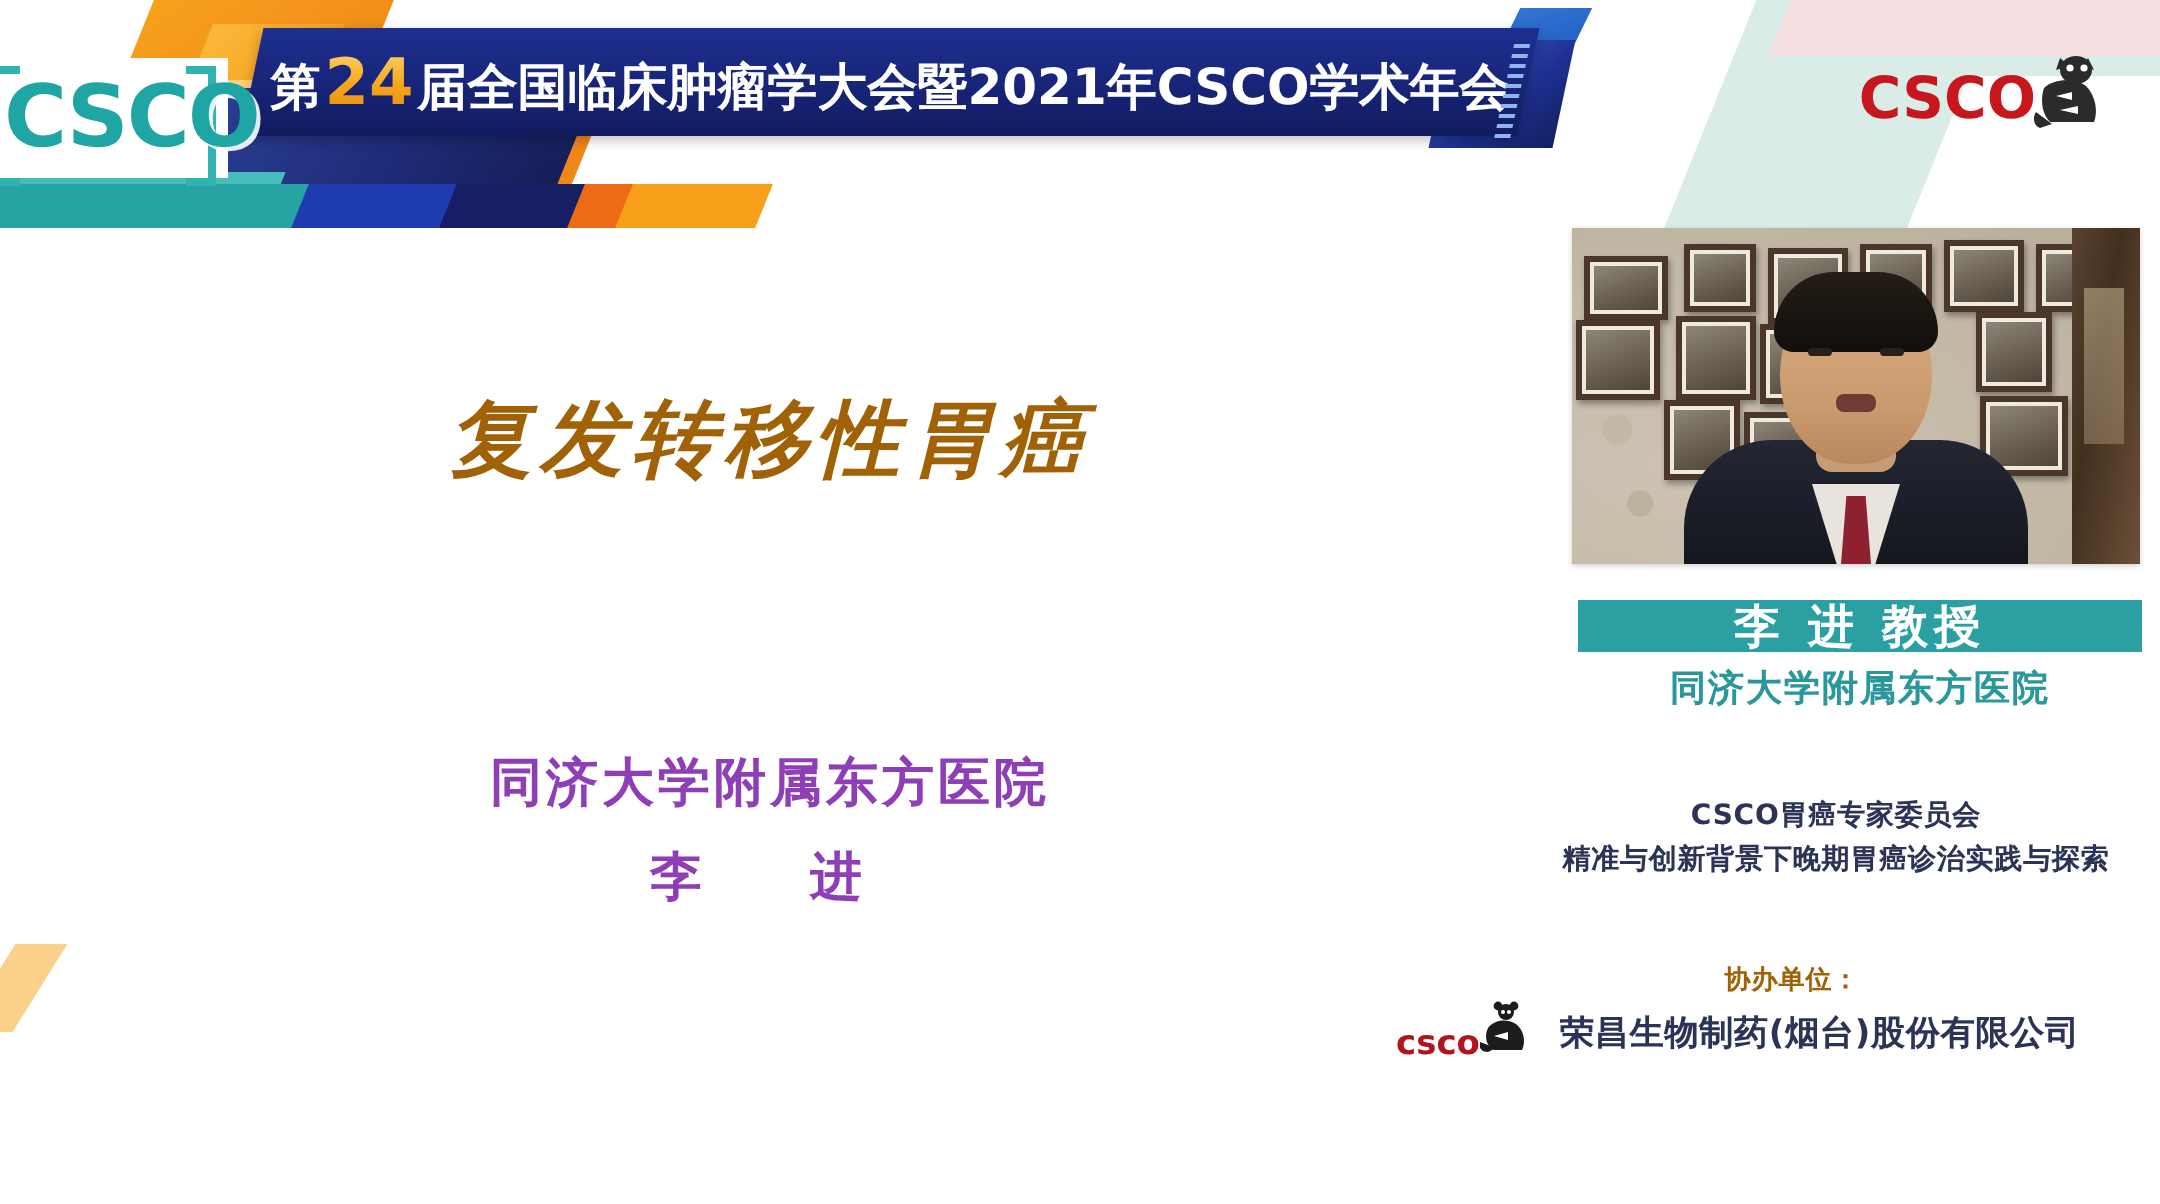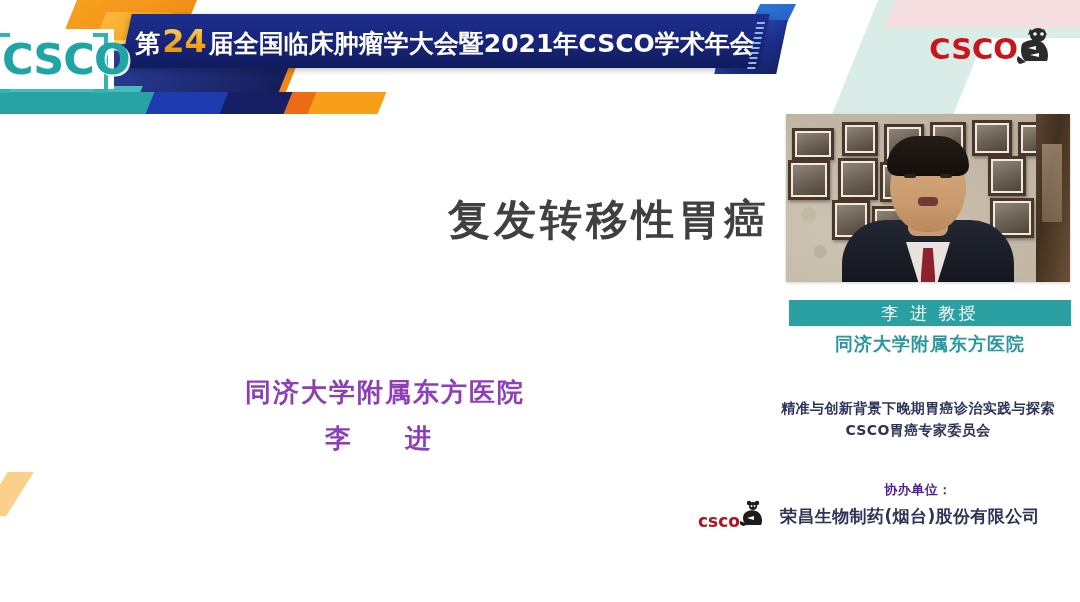--- a/index.html
+++ b/index.html
@@ -164,27 +164,28 @@
 
   
   .bl-sliver{
     position:absolute;left:-6px;bottom:86px;width:26px;height:44px;
     background:#fbd08a;transform:skewX(-32deg);z-index:2;
   }
 
   
   .slide-title{
     position:absolute;left:0;top:186px;width:770px;
-    text-align:right;z-index:12;
+    text-align:center;z-index:12;
     font-family:"DejaVu Sans","Liberation Sans",sans-serif;
     font-weight:bold;
-    color:#404040;
+    color:#a16207;
     font-size:42px;
     line-height:1.62;
     letter-spacing:4px;
+    font-style:italic;
   }
   .slide-sub{
     position:absolute;left:0;top:368px;width:770px;
     text-align:center;z-index:12;
     font-family:"DejaVu Sans","Liberation Sans",sans-serif;
     font-weight:bold;
     color:#8e3fb8;
     font-size:26px;
     line-height:1.85;
     letter-spacing:2px;
@@ -266,37 +267,37 @@
     background:#6e3b35;
   }
 
   .name-bar{
     position:absolute;left:789px;top:300px;width:282px;height:26px;
     background:#2ba0a3;z-index:13;
     display:flex;align-items:center;justify-content:center;
   }
   .name-bar span{
     font-family:"DejaVu Sans","Liberation Sans",sans-serif;
-    font-weight:normal;font-size:17px;color:#ffffff;letter-spacing:3px;
+    font-weight:bold;font-size:23px;color:#ffffff;letter-spacing:3px;
   }
   .affil{
     position:absolute;left:786px;top:332px;width:288px;text-align:center;z-index:13;
     font-family:"DejaVu Sans","Liberation Sans",sans-serif;
     font-weight:bold;font-size:18px;color:#29979c;letter-spacing:1px;
   }
   .topic{
     position:absolute;left:756px;top:398px;width:324px;text-align:center;z-index:13;
     font-family:"DejaVu Sans","Liberation Sans",sans-serif;
     font-weight:bold;font-size:14px;color:#2b3356;letter-spacing:.4px;
     line-height:1.55;
   }
   .sponsor-lbl{
-    position:absolute;left:756px;top:481px;width:324px;text-align:center;z-index:13;
-    font-family:"DejaVu Sans","Liberation Sans",sans-serif;
-    font-weight:bold;font-size:13px;color:#4c1d95;letter-spacing:.5px;
+    position:absolute;left:734px;top:481px;width:324px;text-align:center;z-index:13;
+    font-family:"DejaVu Sans","Liberation Sans",sans-serif;
+    font-weight:bold;font-size:13px;color:#a16207;letter-spacing:.5px;
   }
   .sponsor-nm{
     position:absolute;left:740px;top:505px;width:340px;text-align:center;z-index:13;
     font-family:"DejaVu Sans","Liberation Sans",sans-serif;
     font-weight:bold;font-size:17px;color:#2b3356;letter-spacing:.4px;
   }
   .mini-logo{
     position:absolute;left:698px;top:500px;z-index:13;
     display:flex;align-items:flex-end;
   }
@@ -445,22 +446,22 @@
       <div class="v-mouth"></div>
     </div>
   </div>
 
   <div class="name-bar">
     <span>李 进 教授</span>
   </div>
   <div class="affil">同济大学附属东方医院</div>
 
   <div class="topic">
+    <div>CSCO胃癌专家委员会</div>
     <div>精准与创新背景下晚期胃癌诊治实践与探索</div>
-    <div>CSCO胃癌专家委员会</div>
   </div>
 
   <div class="mini-logo">
     <span class="mw">csco</span>
     <span>
       <svg viewBox="0 0 26 26" width="26" height="26" aria-hidden="true">
         <g fill="#1c1c1c">
           <circle cx="13" cy="6" r="4"></circle>
           <circle cx="9" cy="3" r="2.2"></circle>
           <circle cx="17" cy="3" r="2.2"></circle>

